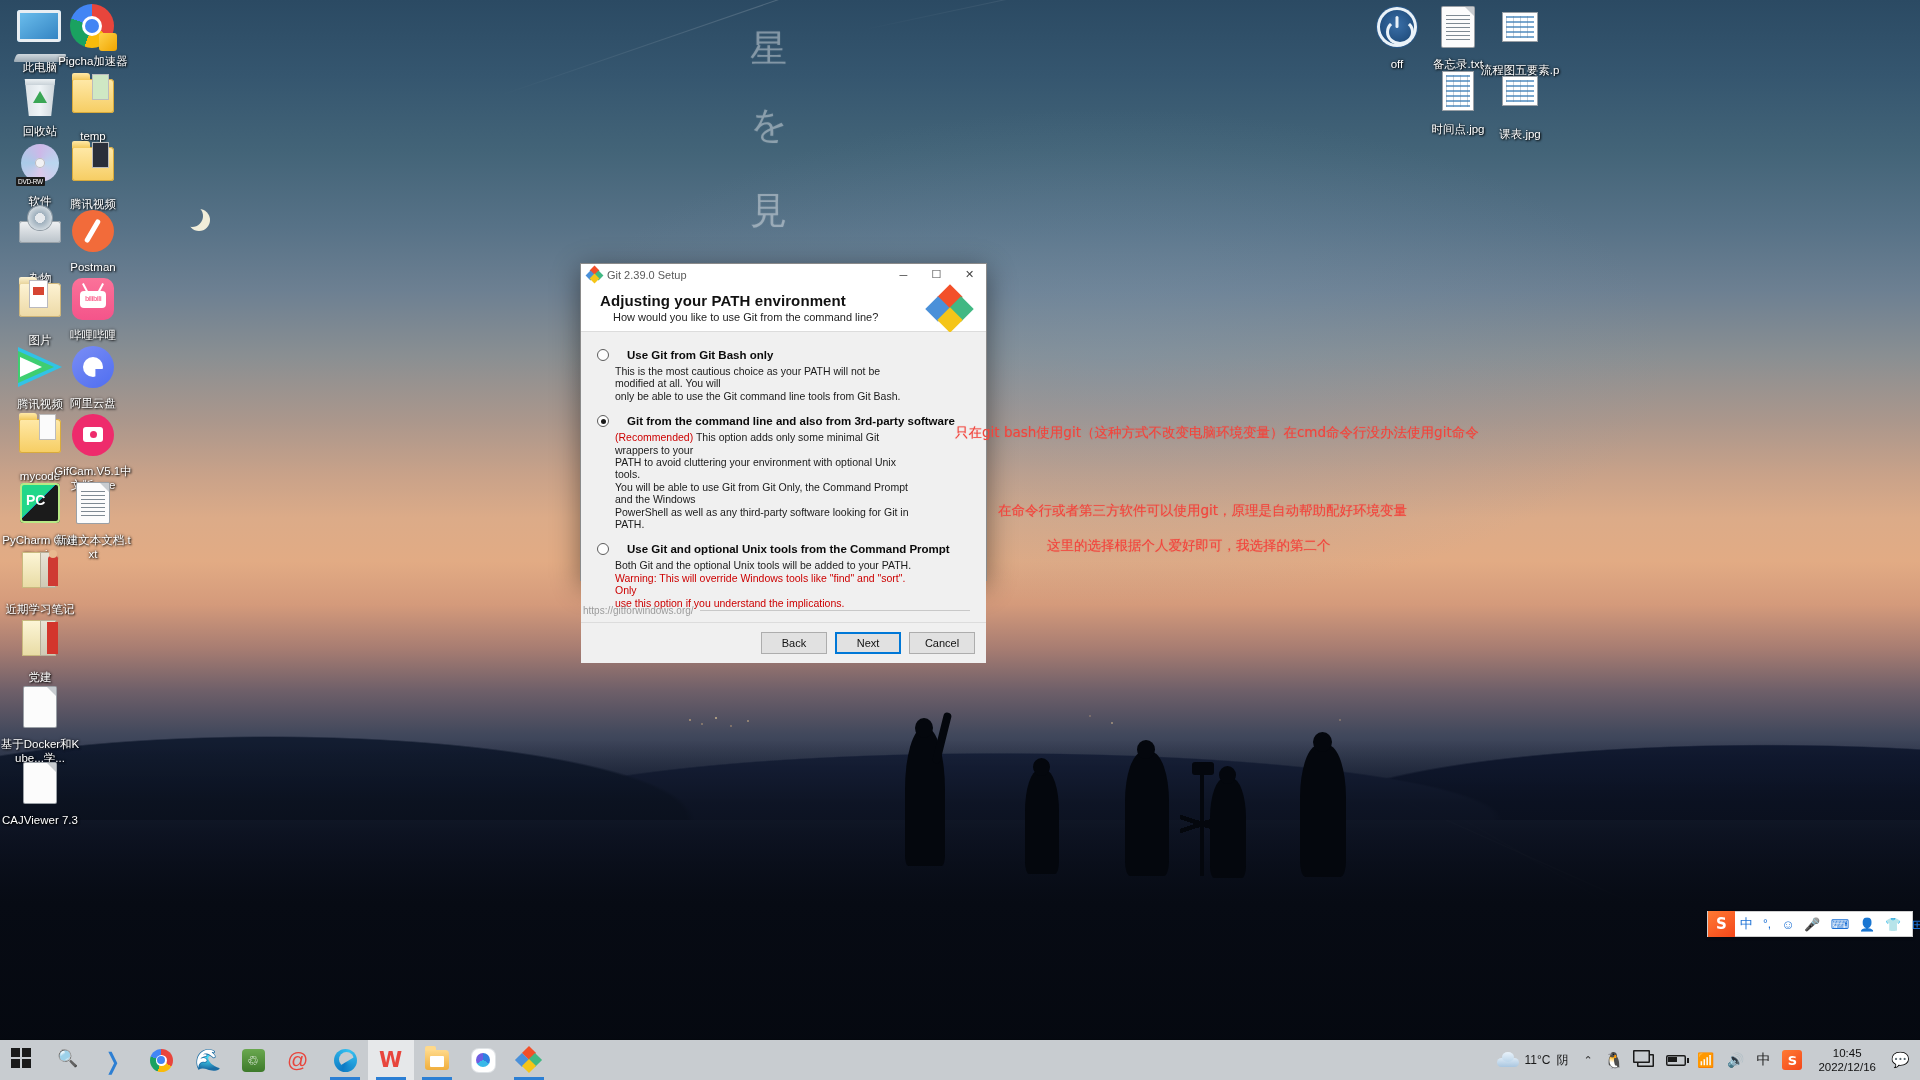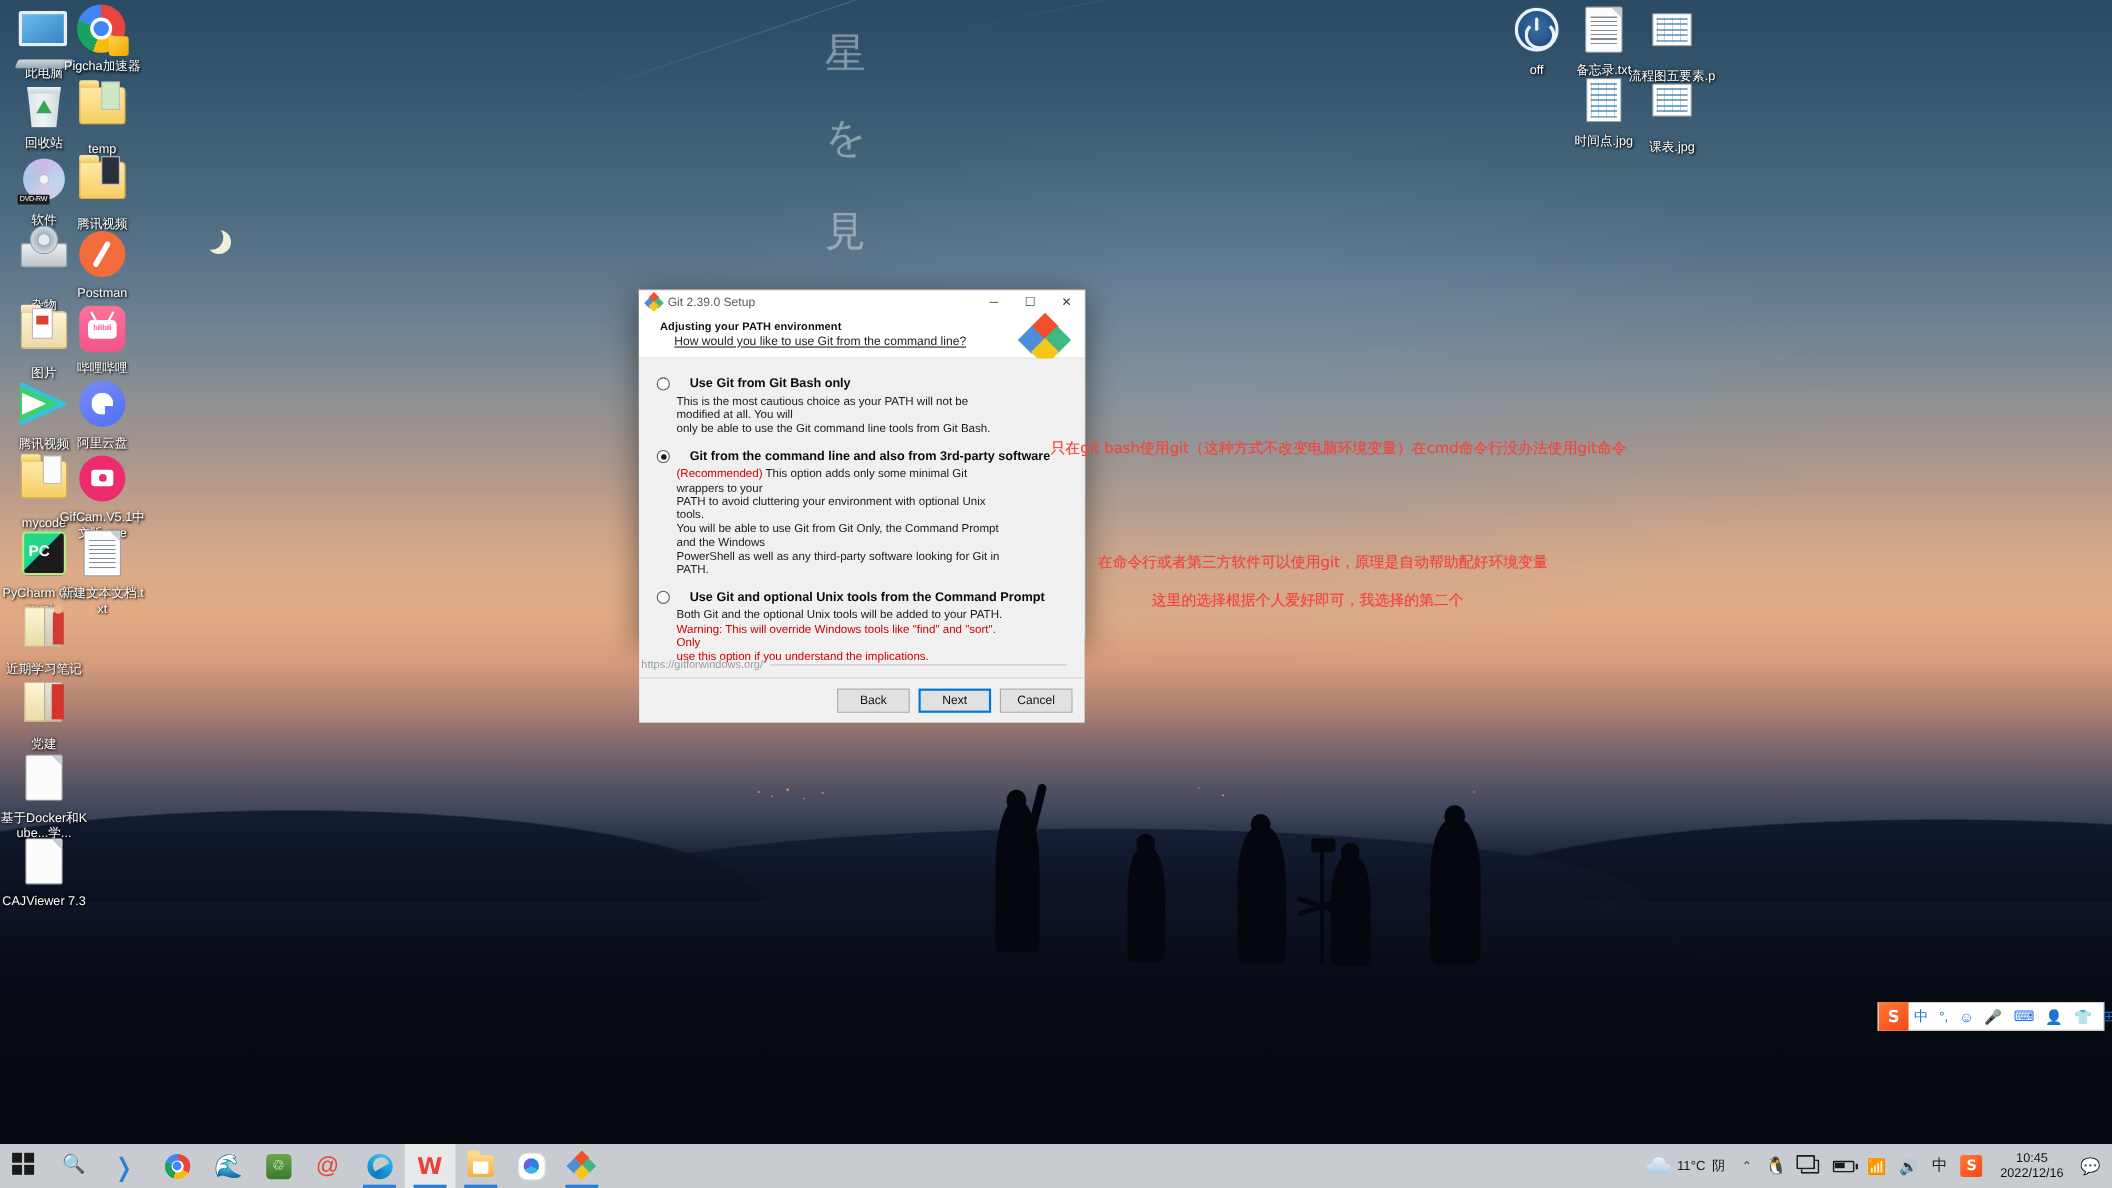--- a/index.html
+++ b/index.html
@@ -310,24 +310,24 @@
   }
 
   #dlg-header {
     background: #ffffff;
     padding: 7px 0 8px 19px;
     border-bottom: 1px solid #dcdcdc;
     position: relative;
     flex: none;
   }
   #dlg-heading {
-    font-size: 10px; font-weight: bold; color: #111; letter-spacing: .1px;
+    font-size: 15px; font-weight: bold; color: #111; letter-spacing: .1px;
   }
   #dlg-subheading {
-    font-size: 11px; color: #222; margin-top: 2px; padding-left: 13px; text-decoration: underline;
+    font-size: 11px; color: #222; margin-top: 2px; padding-left: 13px;
   }
   #dlg-header-logo {
     position: absolute; right: 17px; top: 6px;
     width: 38px; height: 36px;
   }
   #dlg-header-logo span { position:absolute; width:18px;height:18px;transform:rotate(45deg); }
   #dlg-header-logo .d1{background:#f34f29;left:10px;top:-3px;}
   #dlg-header-logo .d2{background:#4a90d9;left:-2px;top:9px;}
   #dlg-header-logo .d3{background:#41b883;left:21px;top:9px;}
   #dlg-header-logo .d4{background:#f5c518;left:10px;top:20px;}
@@ -385,21 +385,21 @@
   
   .annot {
     position: absolute;
     color: #f2453d;
     font-family: "DejaVu Sans", "Liberation Sans", sans-serif;
     font-size: 13.5px;
     white-space: nowrap;
     text-shadow: 0 0 1px rgba(242,69,61,.5);
     user-select:none;
   }
-  #annot1 { left: 955px; top: 399px; }
+  #annot1 { left: 955px; top: 424px; }
   #annot2 { left: 998px; top: 502px; }
   #annot3 { left: 1047px; top: 537px; }
 
   
   #ime-bar {
     position: absolute; left: 1707px; top: 911px;
     height: 26px; width: 206px;
     background: #ffffff;
     border: 1px solid #d0d0d0;
     display: flex; align-items: center;

